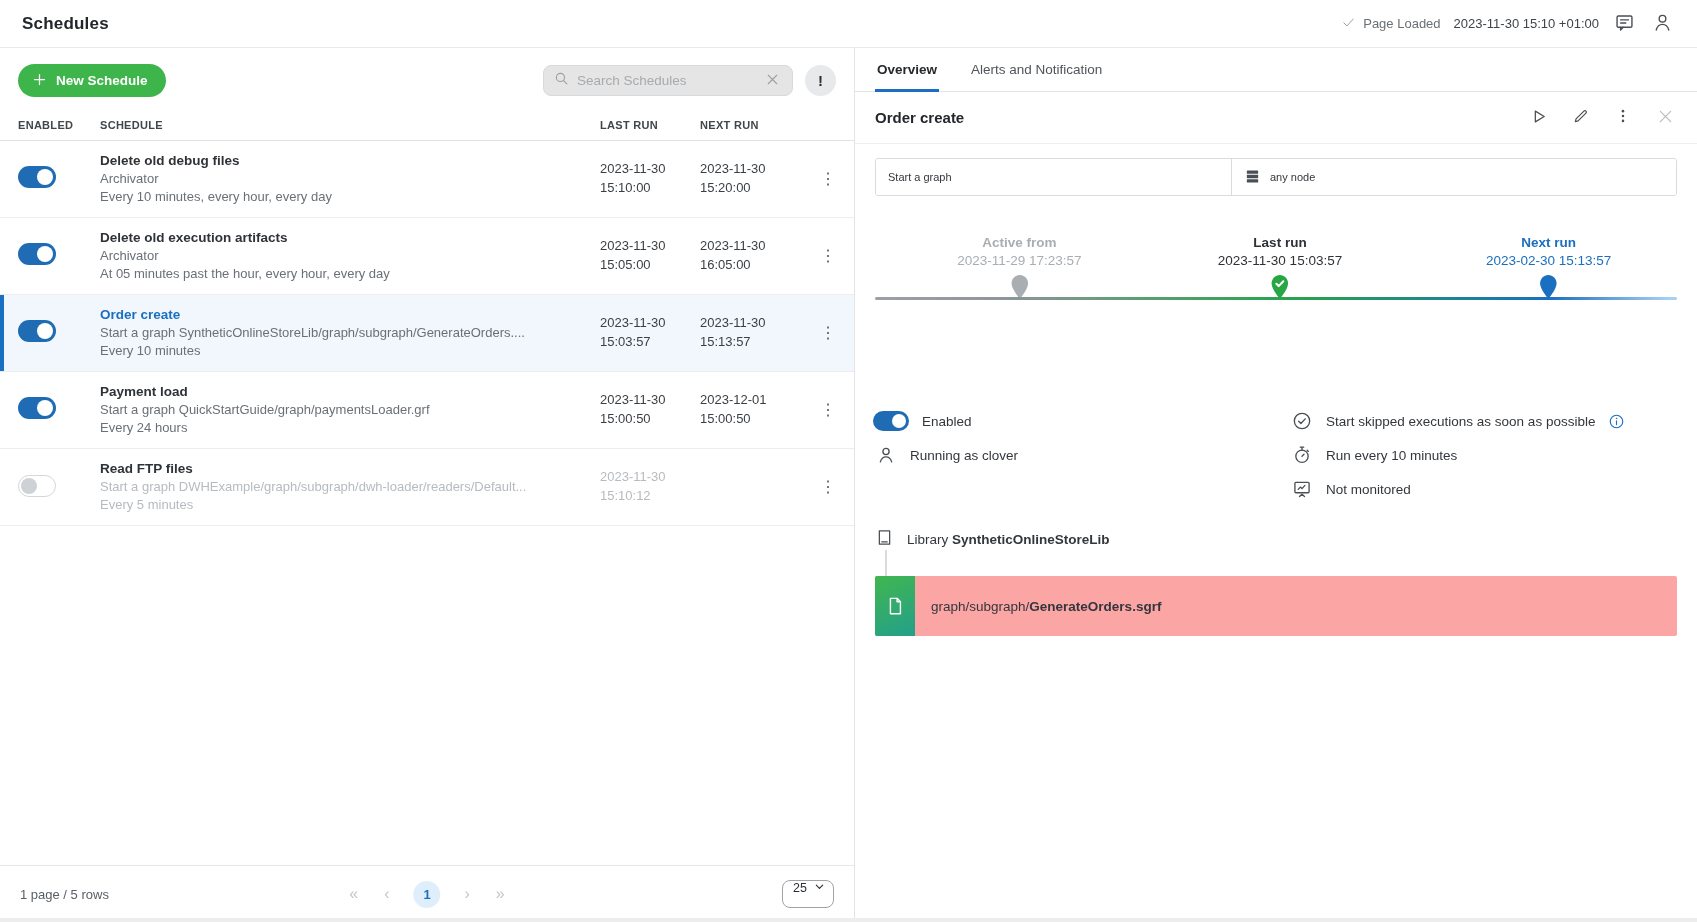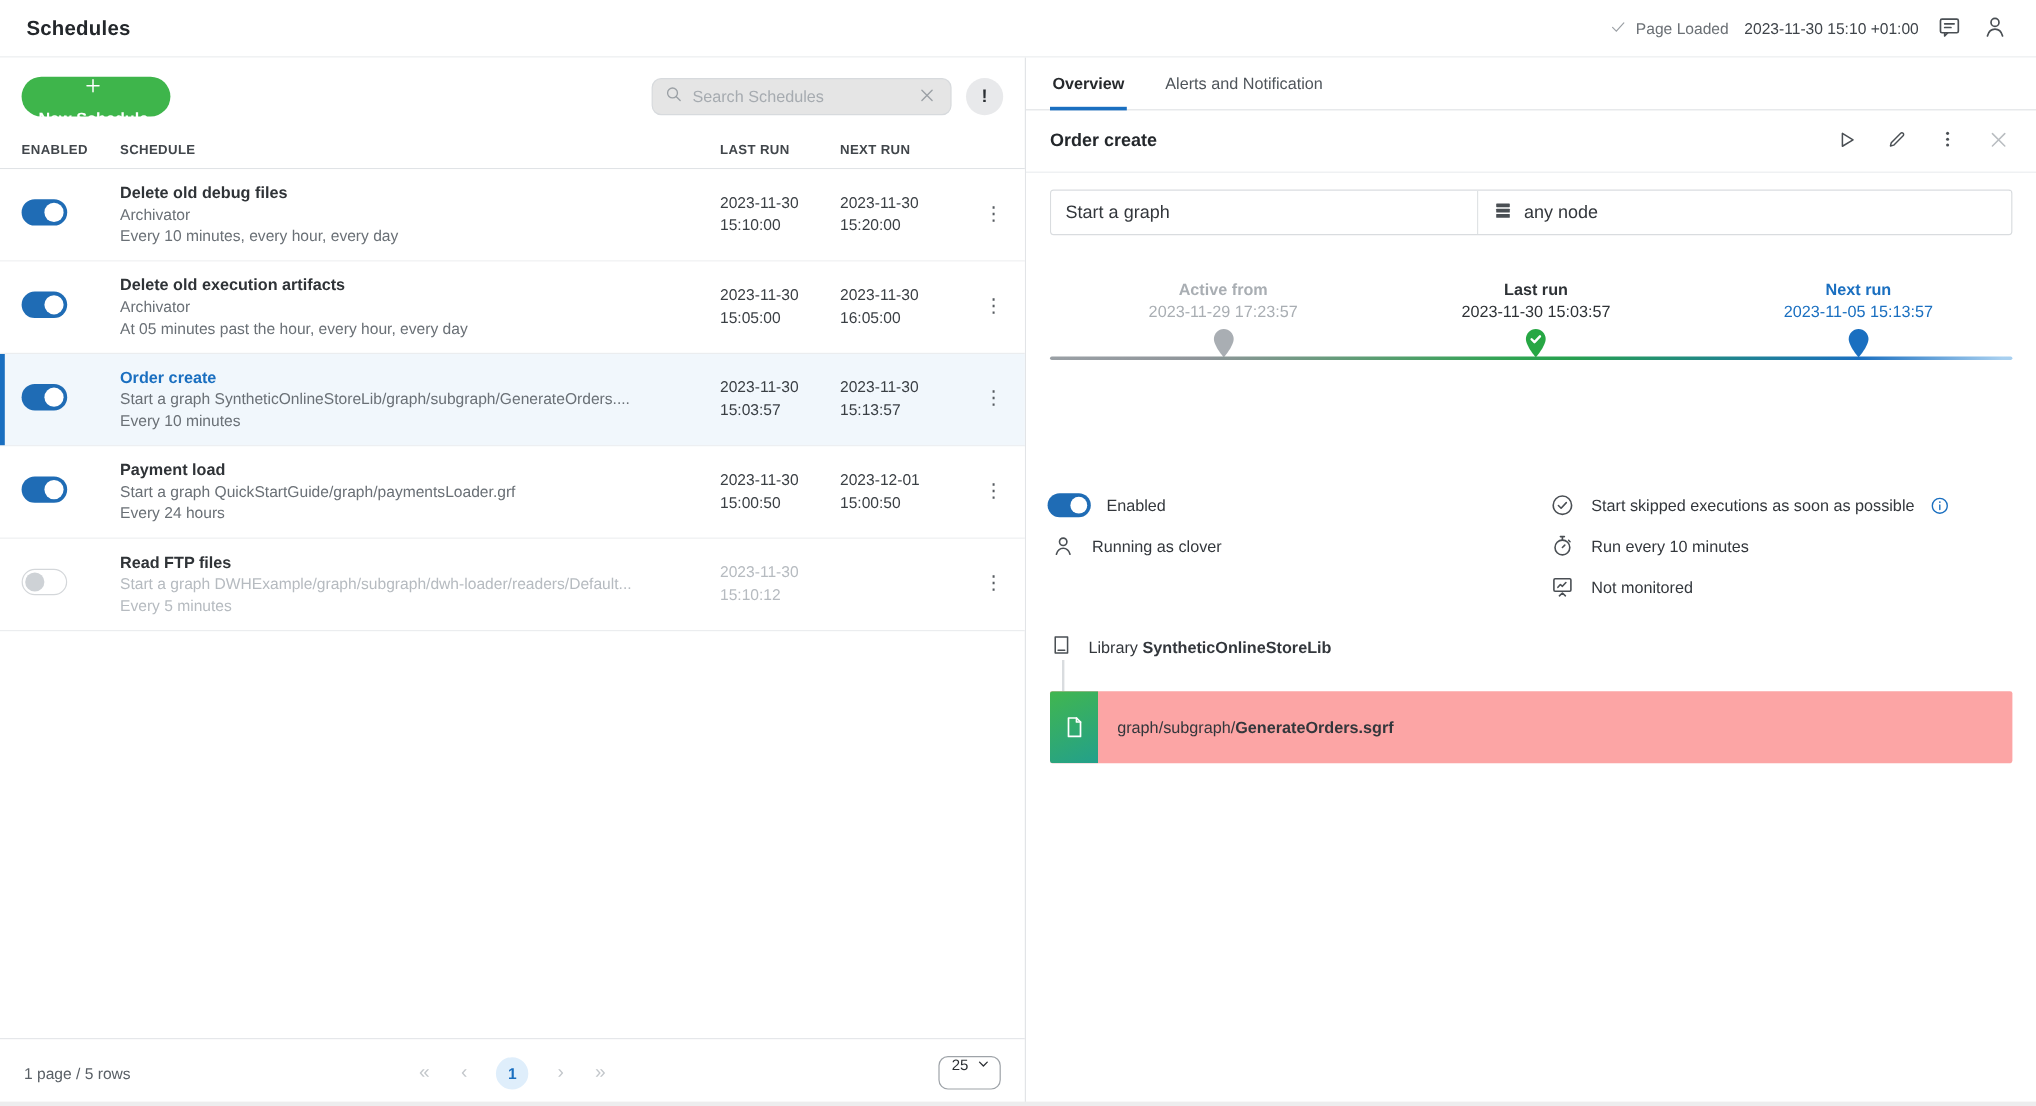--- a/index.html
+++ b/index.html
@@ -28,21 +28,21 @@
 
   
   .left-panel {
     width:855px; flex:0 0 855px; border-right:1px solid #e2e4e7;
     display:flex; flex-direction:column; background:#fff;
   }
   .toolbar { display:flex; align-items:center; padding:16px 18px 12px 18px; }
   .btn-new {
     display:flex; align-items:center; gap:9px; background:#3eb54b; color:#fff;
     border:none; border-radius:17px; height:33px; padding:0 18px 0 14px;
-    font-size:13.5px; font-weight:700; cursor:pointer; font-family:inherit;flex-direction:column;
+    font-size:13.5px; font-weight:700; cursor:pointer; font-family:inherit;
   }
   .toolbar-right { margin-left:auto; display:flex; align-items:center; gap:12px; }
   .searchbox {
     display:flex; align-items:center; width:250px; height:31px;
     border:1px solid #d7dadd; border-radius:8px; padding:0 9px; background:#e5e5e5;
   }
   .searchbox input {
     border:none; outline:none; flex:1; font-size:13.5px; color:#3a3f44;
     font-family:inherit; margin-left:7px; background:transparent;
   }
@@ -121,21 +121,21 @@
     border-bottom:1px solid #eceef0;
   }
   .panel-title { font-size:15px; font-weight:700; color:#23272b; }
   .panel-actions { margin-left:auto; display:flex; align-items:center; gap:20px; }
 
   .panel-content { padding:14px 20px 0 20px; flex:1; position:relative; }
 
   .trigger-row {
     display:flex; height:38px; border:1px solid #d9dcdf; border-radius:3px; overflow:hidden;
   }
-  .trigger-cell { display:flex; align-items:center; padding:0 12px; font-size:15px; color:#33373c; background:#fff; }
+  .trigger-cell { display:flex; align-items:center; padding:0 12px; font-size:11px; color:#33373c; background:#fff; }
   .trigger-cell.left { width:44.5%; border-right:1px solid #d9dcdf; }
   .trigger-cell.right { flex:1; gap:9px; }
 
   .timeline { position:relative; height:62px; margin-top:42px; }
   .tl-line {
     position:absolute; left:0; right:0; bottom:0; height:3px; border-radius:2px;
     background:linear-gradient(90deg,#9aa0a5 0%,#8f959a 16%,#2fa452 48%,#27a04f 54%,#1a6fc0 84%,#a8d0f0 99%);
   }
   .tl-item { position:absolute; bottom:0; transform:translateX(-50%); text-align:center; }
   .tl-label { font-size:13.5px; font-weight:700; margin-bottom:3px; white-space:nowrap; }
@@ -405,21 +405,21 @@
             <div class="tl-date">2023-11-30 15:03:57</div>
             <span class="tl-pin">
               <svg width="22" height="26" viewBox="0 0 24 28">
                   <path fill="#27a744" d="M12 27C12 27 21 16.5 21 10.2C21 5.1 17 1 12 1C7 1 3 5.1 3 10.2C3 16.5 12 27 12 27Z"></path>
                   <path d="M8.2 10.4l2.6 2.6 5-5.2" fill="none" stroke="#fff" stroke-width="2.2" stroke-linecap="round" stroke-linejoin="round"></path>
                 </svg>
             </span>
           </div>
           <div class="tl-item next" style="left:84%">
             <div class="tl-label">Next run</div>
-            <div class="tl-date">2023-11-05 15:13:57</div>
+            <div class="tl-date">2023-02-30 15:13:57</div>
             <span class="tl-pin">
               <svg width="22" height="26" viewBox="0 0 24 28">
                   <path fill="#1a6fc0" d="M12 27C12 27 21 16.5 21 10.2C21 5.1 17 1 12 1C7 1 3 5.1 3 10.2C3 16.5 12 27 12 27Z"></path>
                 </svg>
             </span>
           </div>
           <div class="tl-line"></div>
         </div>
 
         <div class="settings">

